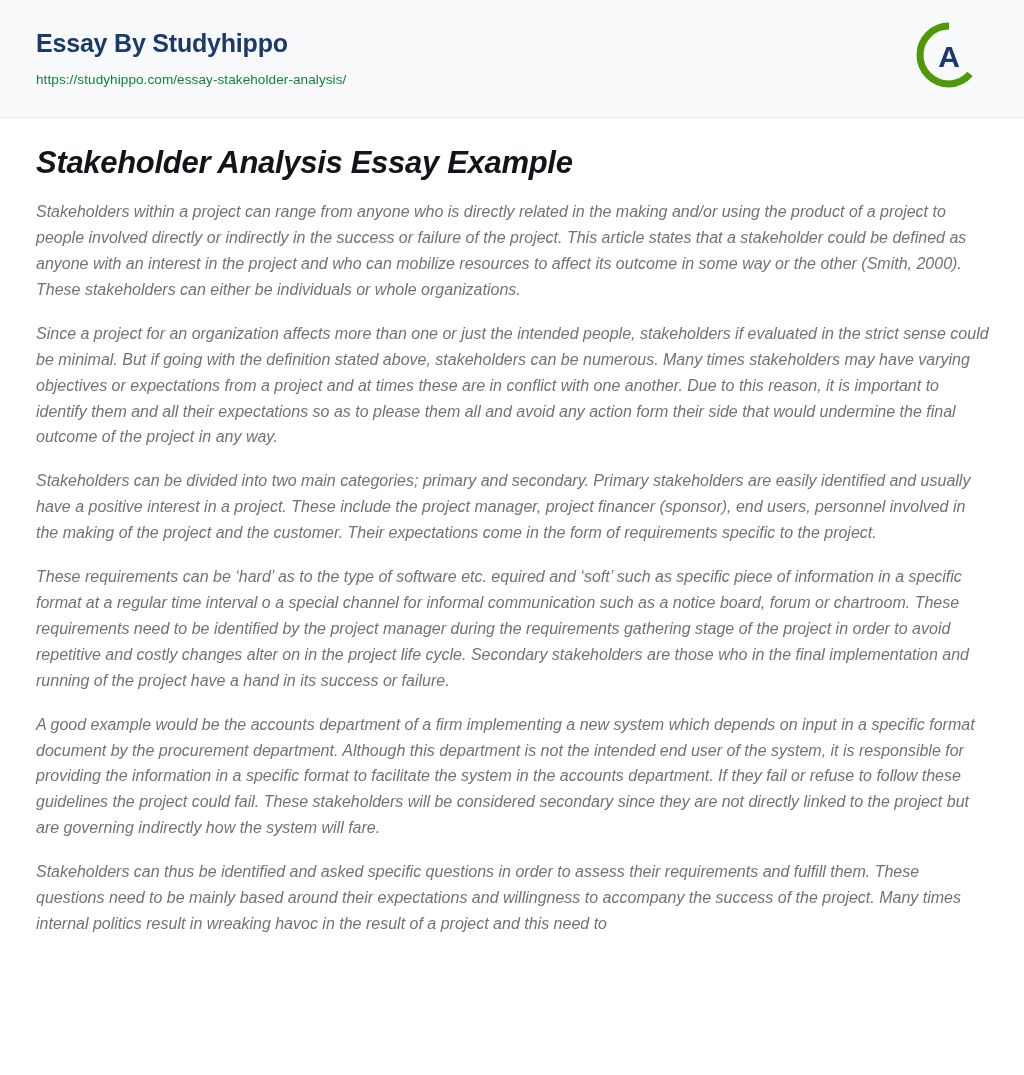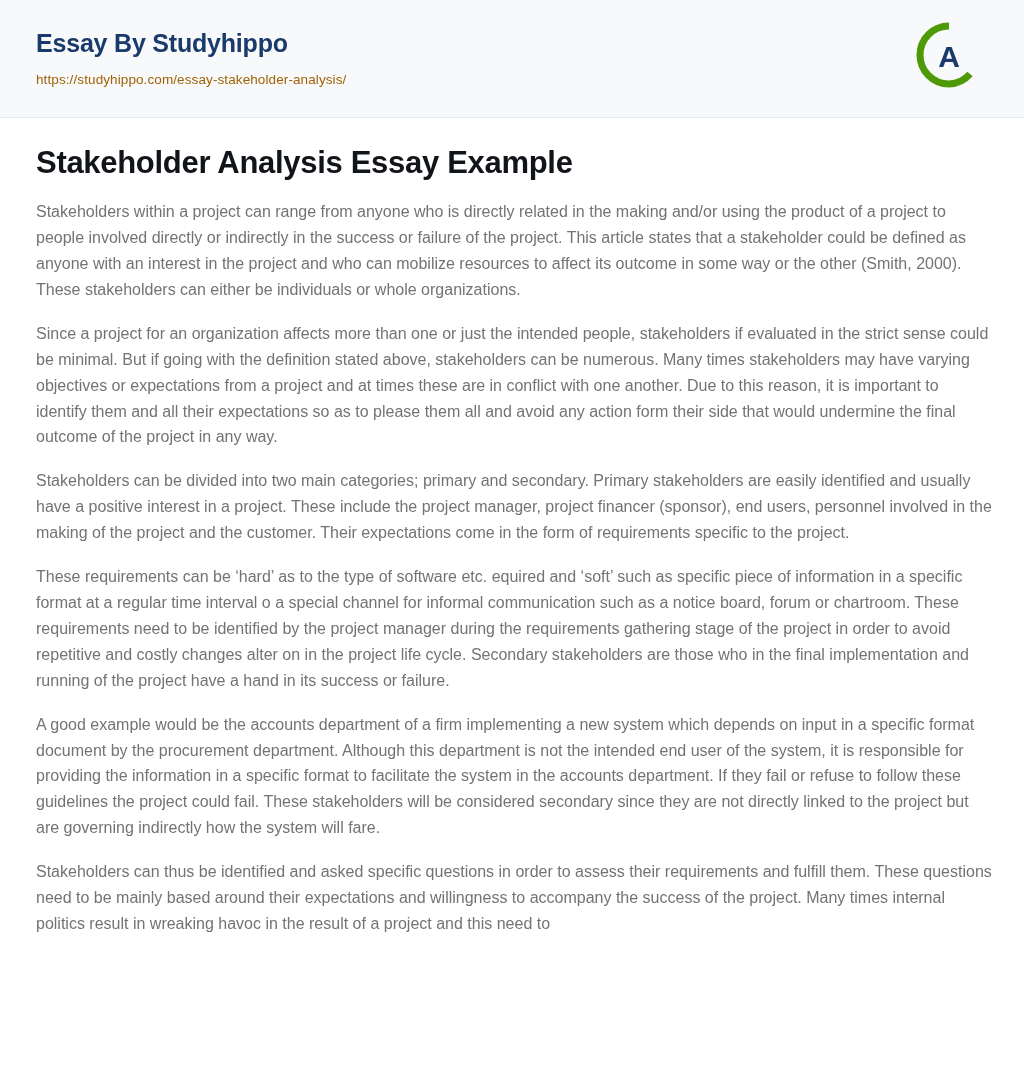--- a/index.html
+++ b/index.html
@@ -29,37 +29,38 @@
     font-weight: bold;
     color: #1a3a6b;
     letter-spacing: -0.2px;
     margin: 0;
     line-height: 1.2;
   }
   .site-url {
     display: block;
     margin-top: 14px;
     font-size: 13.5px;
-    color: #a16207;
+    color: #15803d;
     text-decoration: none;
     letter-spacing: 0.1px;
   }
 
   .logo {
     position: absolute;
     top: 20px;
     right: 40px;
     width: 70px;
     height: 70px;
   }
   .logo svg { display: block; }
 
   
   .article {
     padding: 26px 32px 40px 36px;
+    font-style: italic;
   }
   .article-title {
     font-size: 31px;
     font-weight: bold;
     color: #111418;
     margin: 0 0 18px 0;
     letter-spacing: -0.3px;
     line-height: 1.2;
   }
   .article p {

